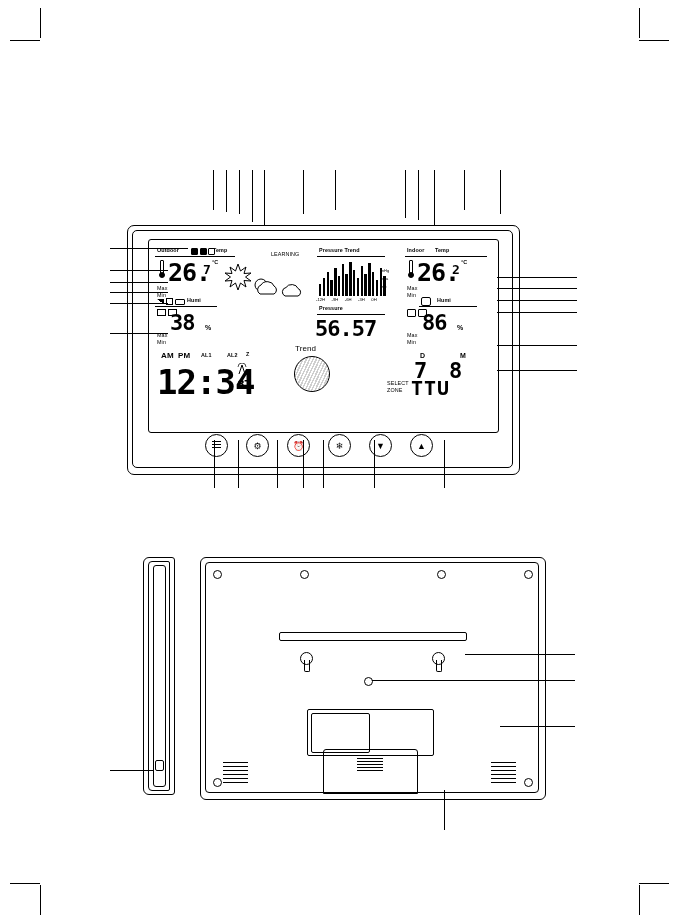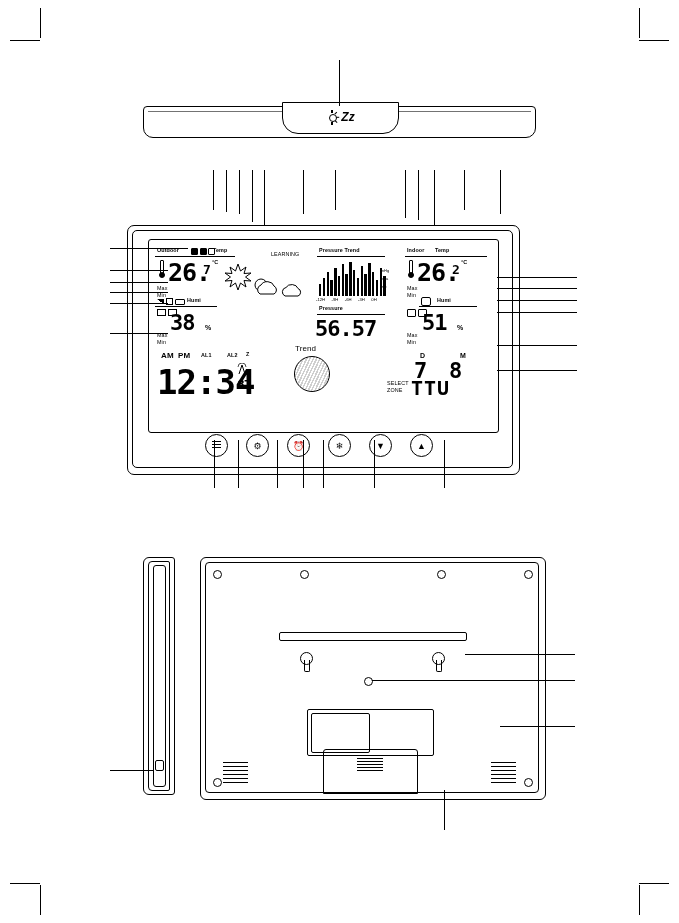--- a/index.html
+++ b/index.html
@@ -86,36 +86,20 @@
 
   <div class="crop v" style="left:40px;top:8px;"></div>
   <div class="crop v" style="left:639px;top:8px;"></div>
   <div class="crop h" style="left:10px;top:40px;"></div>
   <div class="crop h" style="left:639px;top:40px;"></div>
   <div class="crop h" style="left:10px;top:883px;"></div>
   <div class="crop h" style="left:639px;top:883px;"></div>
   <div class="crop v" style="left:40px;top:885px;"></div>
   <div class="crop v" style="left:639px;top:885px;"></div>
 
-  <div class="topview">
-    <div class="shell"></div>
-    <div class="notch"></div>
-    <div class="btnlabel">
-      <span class="sun">
-          <i></i>
-          <i></i>
-          <i></i>
-          <i></i>
-          <i></i>
-        </span>
-      <span class="zz">Zz</span>
-    </div>
-
-    <div class="ln v" style="left:196px;top:-38px;height:46px;"></div>
-  </div>
 
   <div class="front">
     <div class="case"></div>
     <div class="case2"></div>
 
     <div class="lcd">
 
       <div class="lbl b" style="left:8px;top:8px;">Outdoor</div>
       <div style="position:absolute;left:42px;top:8px;display:flex;gap:1.5px;">
         <span style="width:5px;height:5px;border:1px solid #000;border-radius:1px;background:#000;"></span>
@@ -231,21 +215,21 @@
 Min</div>
 
       <div style="position:absolute;left:272px;top:57px;width:8px;height:7px;border:1px solid #000;border-radius:2px;"></div>
       <div class="lbl b" style="left:288px;top:58px;">Humi</div>
       <div class="ln h" style="left:270px;top:66px;width:58px;"></div>
 
       <div style="position:absolute;left:258px;top:69px;display:flex;gap:2px;">
         <span style="display:block;width:7px;height:6px;border:1px solid #000;border-radius:1px;"></span>
         <span style="display:block;width:7px;height:6px;border:1px solid #000;border-radius:1px;"></span>
       </div>
-      <div class="seg" style="position:absolute;left:273px;top:70px;font-size:22px;">51</div>
+      <div class="seg" style="position:absolute;left:273px;top:70px;font-size:22px;">86</div>
       <div class="lbl b" style="left:308px;top:84px;font-size:7px;">%</div>
       <div class="lbl" style="left:258px;top:92px;line-height:1.25;white-space:pre;">Max
 Min</div>
 
       <div class="lbl b" style="left:12px;top:112px;font-size:8px;">AM</div>
       <div class="lbl b" style="left:29px;top:112px;font-size:8px;">PM</div>
       <div class="lbl b" style="left:52px;top:113px;">AL1</div>
       <div class="lbl b" style="left:78px;top:113px;">AL2</div>
       <div class="lbl b" style="left:97px;top:112px;">Z</div>
       <div class="seg" style="position:absolute;left:8px;top:122px;font-size:34px;">12:34</div>

